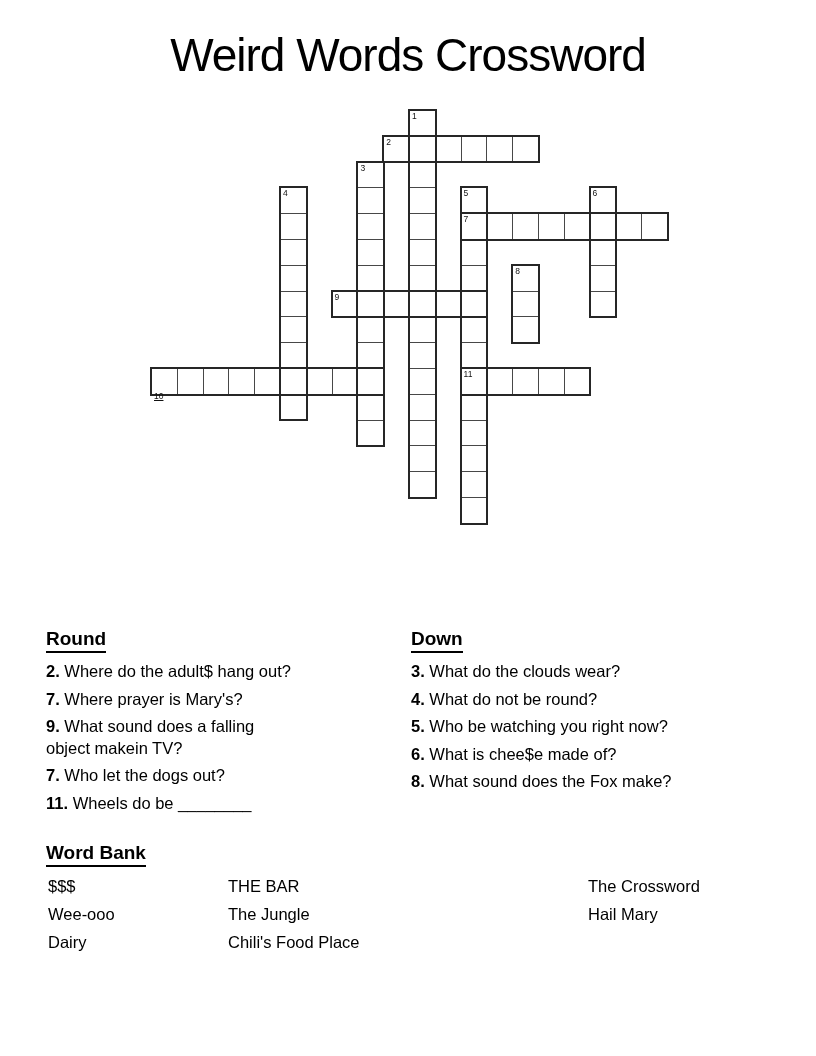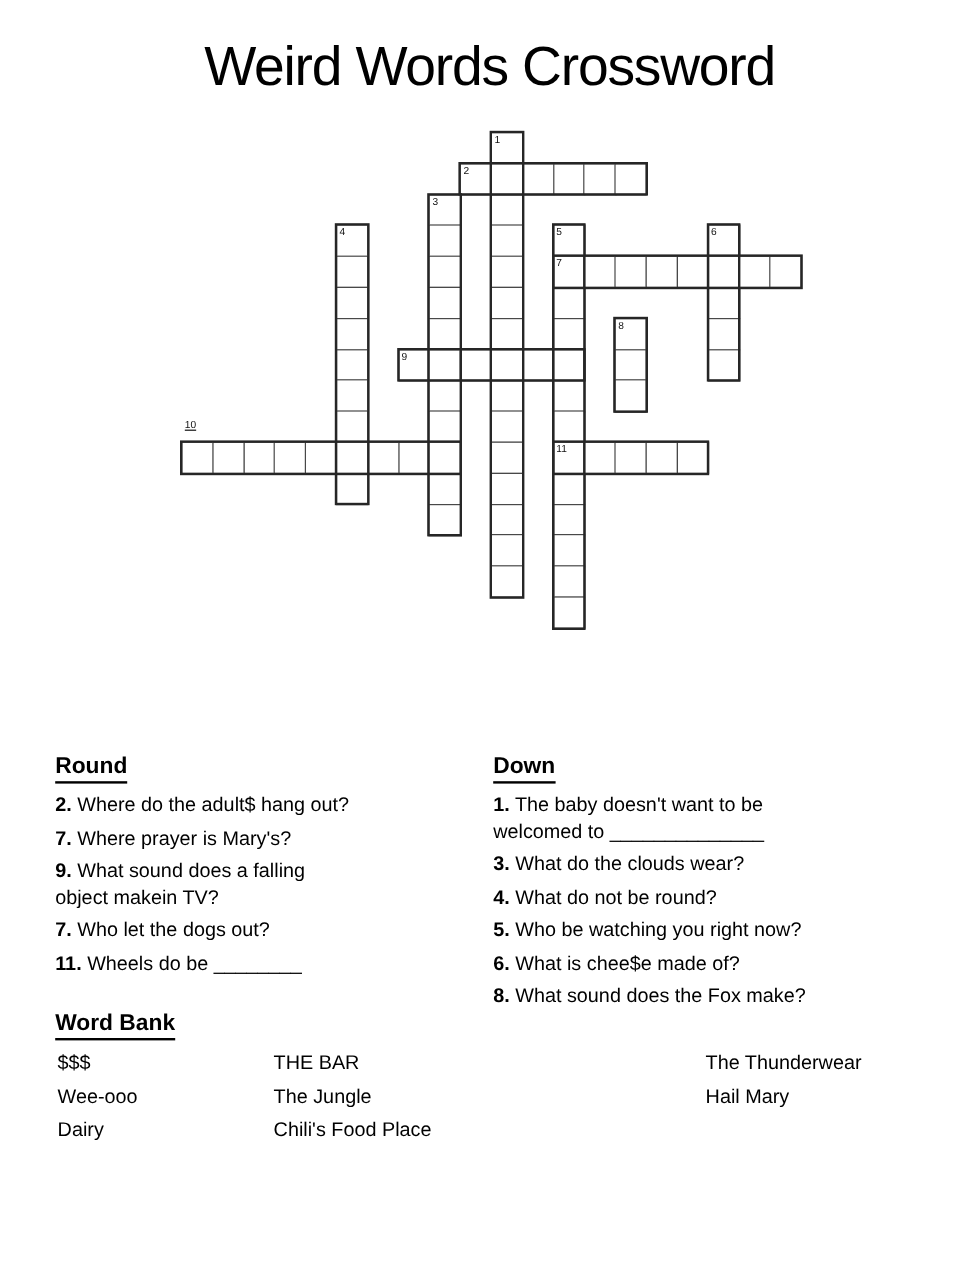--- a/index.html
+++ b/index.html
@@ -186,38 +186,36 @@
       <div class="outline" style="left: 459.6px; top: 367px; width: 131.8px; height: 28.6px;"></div>
       <span class="cellnum" style="left: 412px; top: 112px;">1</span>
       <span class="cellnum" style="left: 386.2px; top: 137.8px;">2</span>
       <span class="cellnum" style="left: 360.4px; top: 163.6px;">3</span>
       <span class="cellnum" style="left: 283px; top: 189.4px;">4</span>
       <span class="cellnum" style="left: 463.6px; top: 189.4px;">5</span>
       <span class="cellnum" style="left: 592.6px; top: 189.4px;">6</span>
       <span class="cellnum" style="left: 463.6px; top: 215.2px;">7</span>
       <span class="cellnum" style="left: 515.2px; top: 266.8px;">8</span>
       <span class="cellnum" style="left: 334.6px; top: 292.6px;">9</span>
-      <span class="cellnum" style="left: 154px; top: 350px; text-decoration: underline;">10</span>
+      <span class="cellnum" style="left: 154px; top: 392px; text-decoration: underline;">10</span>
       <span class="cellnum" style="left: 463.6px; top: 370px;">11</span>
     </div>
 
   <div class="clue-col across">
     <div class="section-heading">Round</div>
     <p class="clue"><span class="num">2.</span> <span class="txt">Where do the adult$ hang out?</span></p>
     <p class="clue"><span class="num">7.</span> <span class="txt">Where prayer is Mary's?</span></p>
     <p class="clue"><span class="num">9.</span> <span class="txt">What sound does a falling
 object makein TV?</span></p>
     <p class="clue"><span class="num">7.</span> <span class="txt">Who let the dogs out?</span></p>
     <p class="clue"><span class="num">11.</span> <span class="txt">Wheels do be ________</span></p>
   </div>
 
   <div class="clue-col down">
     <div class="section-heading">Down</div>
-    <p class="clue"><span class="num">1.</span> <span class="txt">The baby doesn't want to be
-welcomed to ______________</span></p>
     <p class="clue"><span class="num">3.</span> <span class="txt">What do the clouds wear?</span></p>
     <p class="clue"><span class="num">4.</span> <span class="txt">What do not be round?</span></p>
     <p class="clue"><span class="num">5.</span> <span class="txt">Who be watching you right now?</span></p>
     <p class="clue"><span class="num">6.</span> <span class="txt">What is chee$e made of?</span></p>
     <p class="clue"><span class="num">8.</span> <span class="txt">What sound does the Fox make?</span></p>
   </div>
 
   <div class="wordbank-heading-wrap">
     <div class="section-heading">Word Bank</div>
   </div>
@@ -225,17 +223,17 @@
     <div class="wb-item">$$$</div>
     <div class="wb-item">Wee-ooo</div>
     <div class="wb-item">Dairy</div>
   </div>
   <div class="wb-col c1">
     <div class="wb-item">THE BAR</div>
     <div class="wb-item">The Jungle</div>
     <div class="wb-item">Chili's Food Place</div>
   </div>
   <div class="wb-col c3">
-    <div class="wb-item">The Thunderwear</div>
+    <div class="wb-item">The Crossword</div>
     <div class="wb-item">Hail Mary</div>
   </div>
 
 </div>
 
 </body></html>

